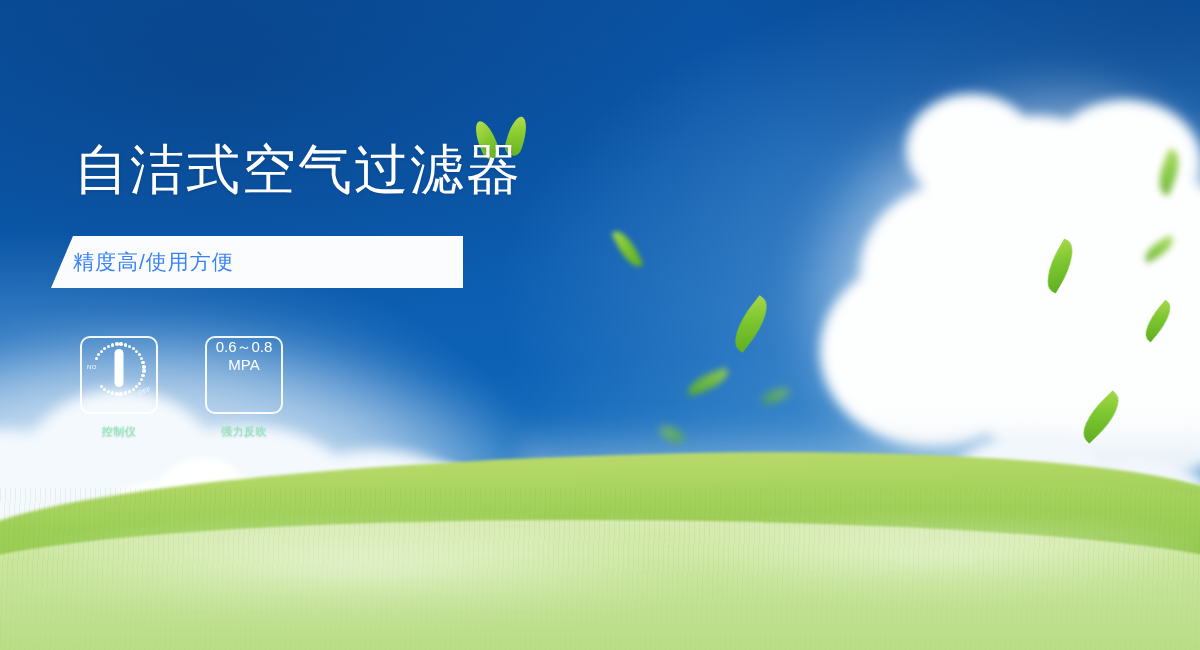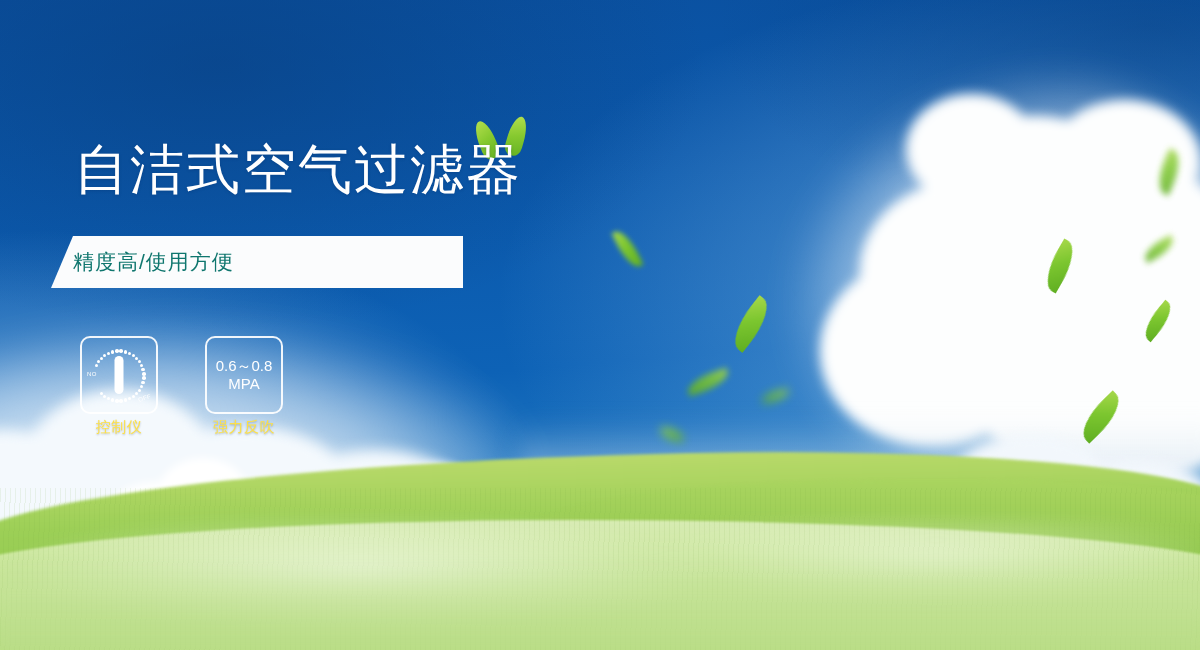--- a/index.html
+++ b/index.html
@@ -190,38 +190,38 @@
   .sub-right{
     position:relative;
     background:#fbfcfd;
     display:flex;align-items:center;
     padding:0 16px 0 22px;
     margin-left:-22px;
     clip-path:polygon(22px 0, 100% 0, 100% 100%, 0 100%);
     flex:1;
   }
   .sub-right span{
-    color:#0f766e;font-size:21px;letter-spacing:1px;font-weight:500;
+    color:#3b82f6;font-size:21px;letter-spacing:1px;font-weight:500;
   }
 
   
   .features{
     position:absolute;left:80px;top:336px;
     display:flex;gap:47px;
   }
   .feat{width:78px;display:flex;flex-direction:column;align-items:center;}
   .feat-box{
     width:78px;height:78px;box-sizing:border-box;
     border:2px solid rgba(255,255,255,.92);
     border-radius:10px;
-    display:flex;align-items:center;justify-content:center;
+    display:flex;justify-content:center;
     position:relative;
   }
   .feat-label{
-    margin-top:4px;color:#fde047;font-size:15px;letter-spacing:.5px;
+    margin-top:10px;color:#86efac;font-size:11px;letter-spacing:.5px;
     white-space:nowrap;text-shadow:0 1px 2px rgba(0,40,90,.3);
   }
   .feat-text{
     color:#fff;font-size:15px;line-height:1.22;text-align:center;
     letter-spacing:0px;font-weight:400;
   }
   .feat-text .l2{display:block;}
 
   
   .gauge{position:relative;width:62px;height:60px;}

